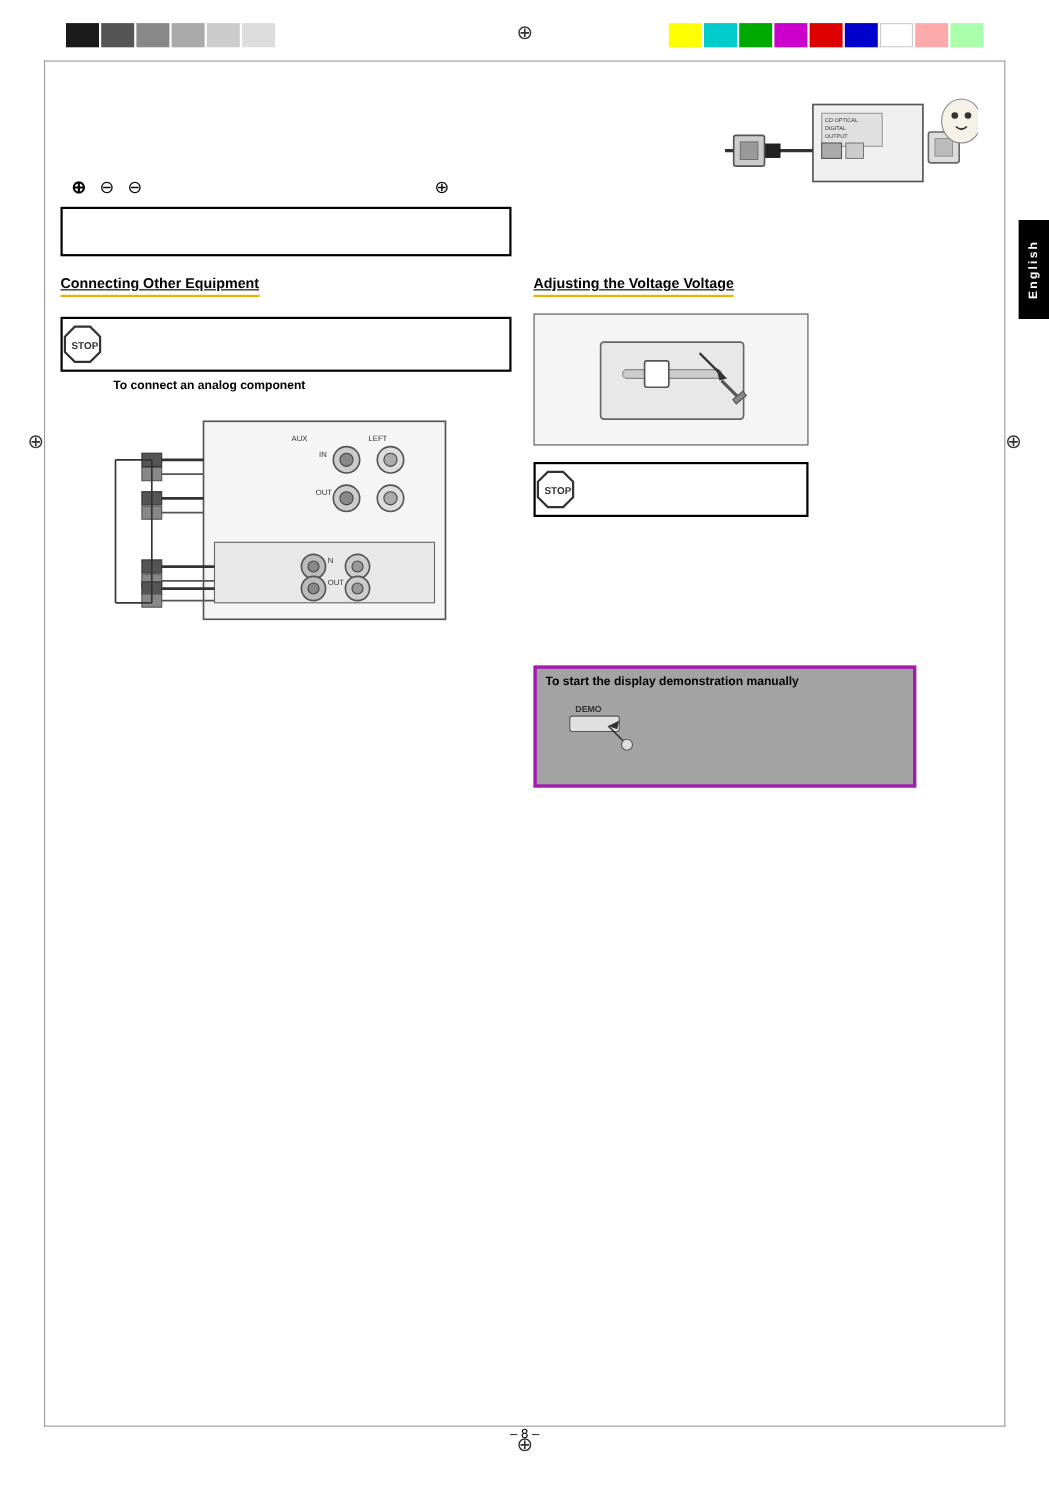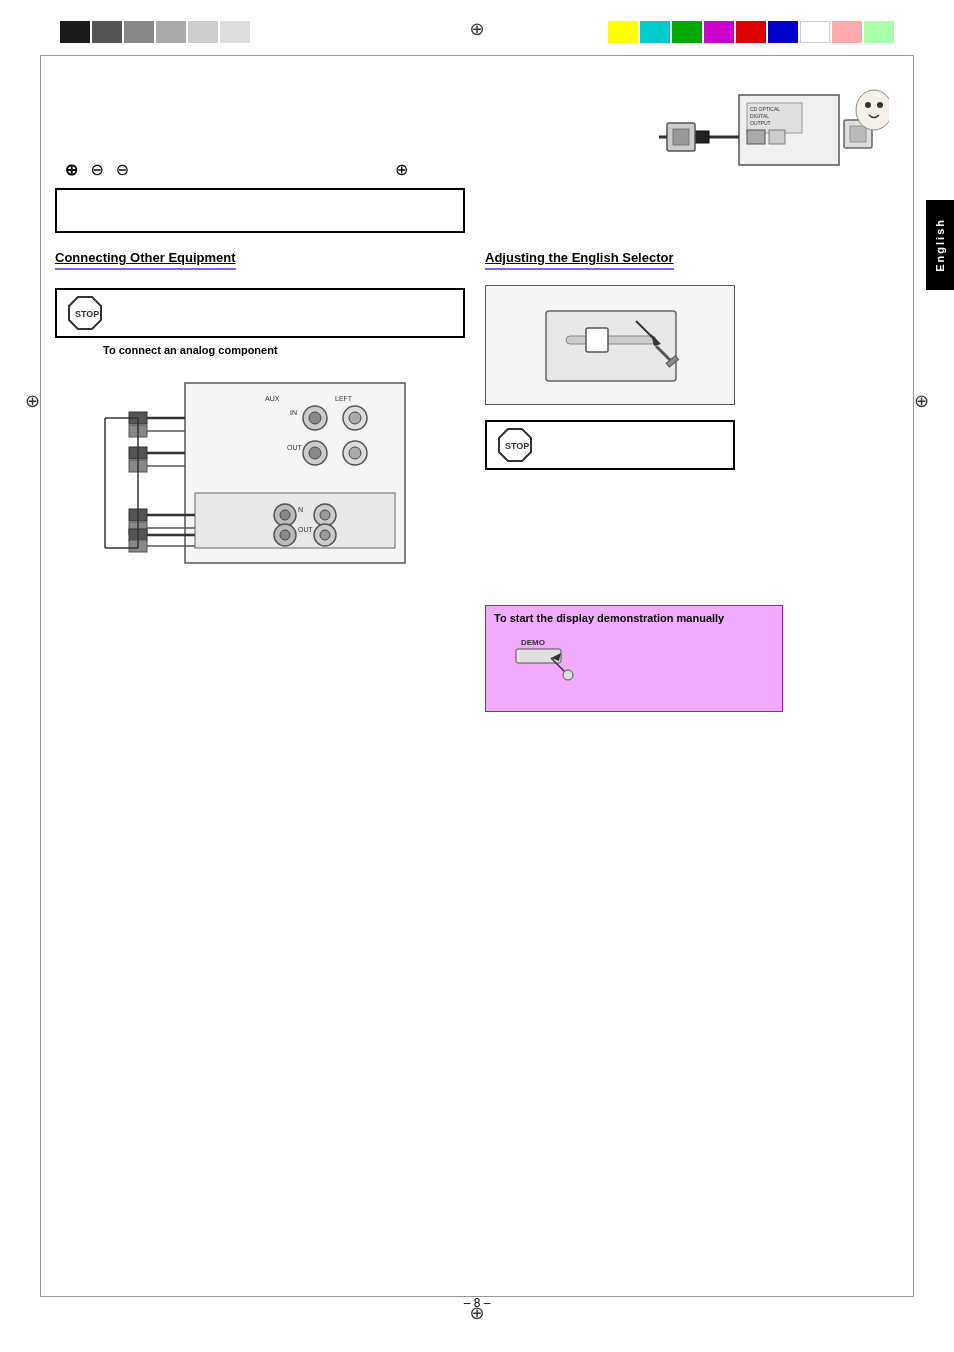--- a/index.html
+++ b/index.html
@@ -100,29 +100,29 @@
       left: 55px;
       right: 55px;
       bottom: 65px;
     }
 
     
     .section-title {
       font-size: 13px;
       font-weight: bold;
       text-decoration: underline;
-      border-bottom: 2px solid #8b5cf6;
+      border-bottom: 2px solid #eab308;
       padding-bottom: 3px;
       display: inline-block;
     }
 
     
     .caution-box {
       border: 2px solid #000;
-      padding: 8px 10px;
+      padding: 8px 0;
       margin: 8px 0;
       min-height: 40px;
       font-size: 10px;
     }
 
     
     .subtitle {
       font-size: 11px;
       font-weight: bold;
       margin: 8px 0 5px 0;
@@ -295,21 +295,21 @@
 
       <line x1="83" y1="55" x2="83" y2="185" stroke="#333" stroke-width="1.5"></line>
       <line x1="50" y1="55" x2="83" y2="55" stroke="#333" stroke-width="1.5"></line>
       <line x1="50" y1="55" x2="50" y2="185" stroke="#333" stroke-width="1.5"></line>
       <line x1="50" y1="185" x2="83" y2="185" stroke="#333" stroke-width="1.5"></line>
     </svg>
   </div>
 
 
   <div style="position:absolute;top:185px;left:430px;right:0;">
-    <div class="section-title">Adjusting the English Selector</div>
+    <div class="section-title">Adjusting the Voltage Voltage</div>
 
     
     <div style="margin-top:15px;width:250px;height:120px;border:1px solid #555;position:relative;overflow:hidden;background:#f5f5f5;">
       <svg width="250" height="120">
 
         <rect x="60" y="25" width="130" height="70" fill="#e8e8e8" stroke="#666" stroke-width="1.5" rx="3"></rect>
 
         <rect x="80" y="50" width="90" height="8" fill="#ccc" stroke="#888" stroke-width="1" rx="4"></rect>
 
         <rect x="100" y="42" width="22" height="24" fill="#fff" stroke="#555" stroke-width="1.5" rx="2"></rect>
@@ -324,21 +324,21 @@
 
     
     <div class="caution-box" style="width:250px;height:50px;margin-top:15px;display:flex;align-items:center;">
       <svg width="36" height="36">
         <polygon points="11,2 25,2 34,11 34,25 25,34 11,34 2,25 2,11" fill="white" stroke="#333" stroke-width="2"></polygon>
         <text x="8" y="22" font-size="9" font-weight="bold" fill="#333">STOP</text>
       </svg>
     </div>
   </div>
 
-  <div style="position:absolute;top:540px;left:430px;width:298px;border:1px solid #a21caf;background:#f0abfc;">
+  <div style="position:absolute;top:540px;left:430px;width:348px;border:3px solid #a21caf;background:#a3a3a3;">
     <div class="demo-title">To start the display demonstration manually</div>
 
     <div style="padding:5px 10px 15px;text-align:left;">
       <svg width="100" height="60">
 
         <text x="25" y="12" font-size="8" font-weight="bold" fill="#333">DEMO</text>
 
         <rect x="20" y="16" width="45" height="14" fill="#e0e0e0" stroke="#555" stroke-width="1" rx="2"></rect>
 
         <line x1="70" y1="40" x2="55" y2="25" stroke="#333" stroke-width="1.5"></line>

